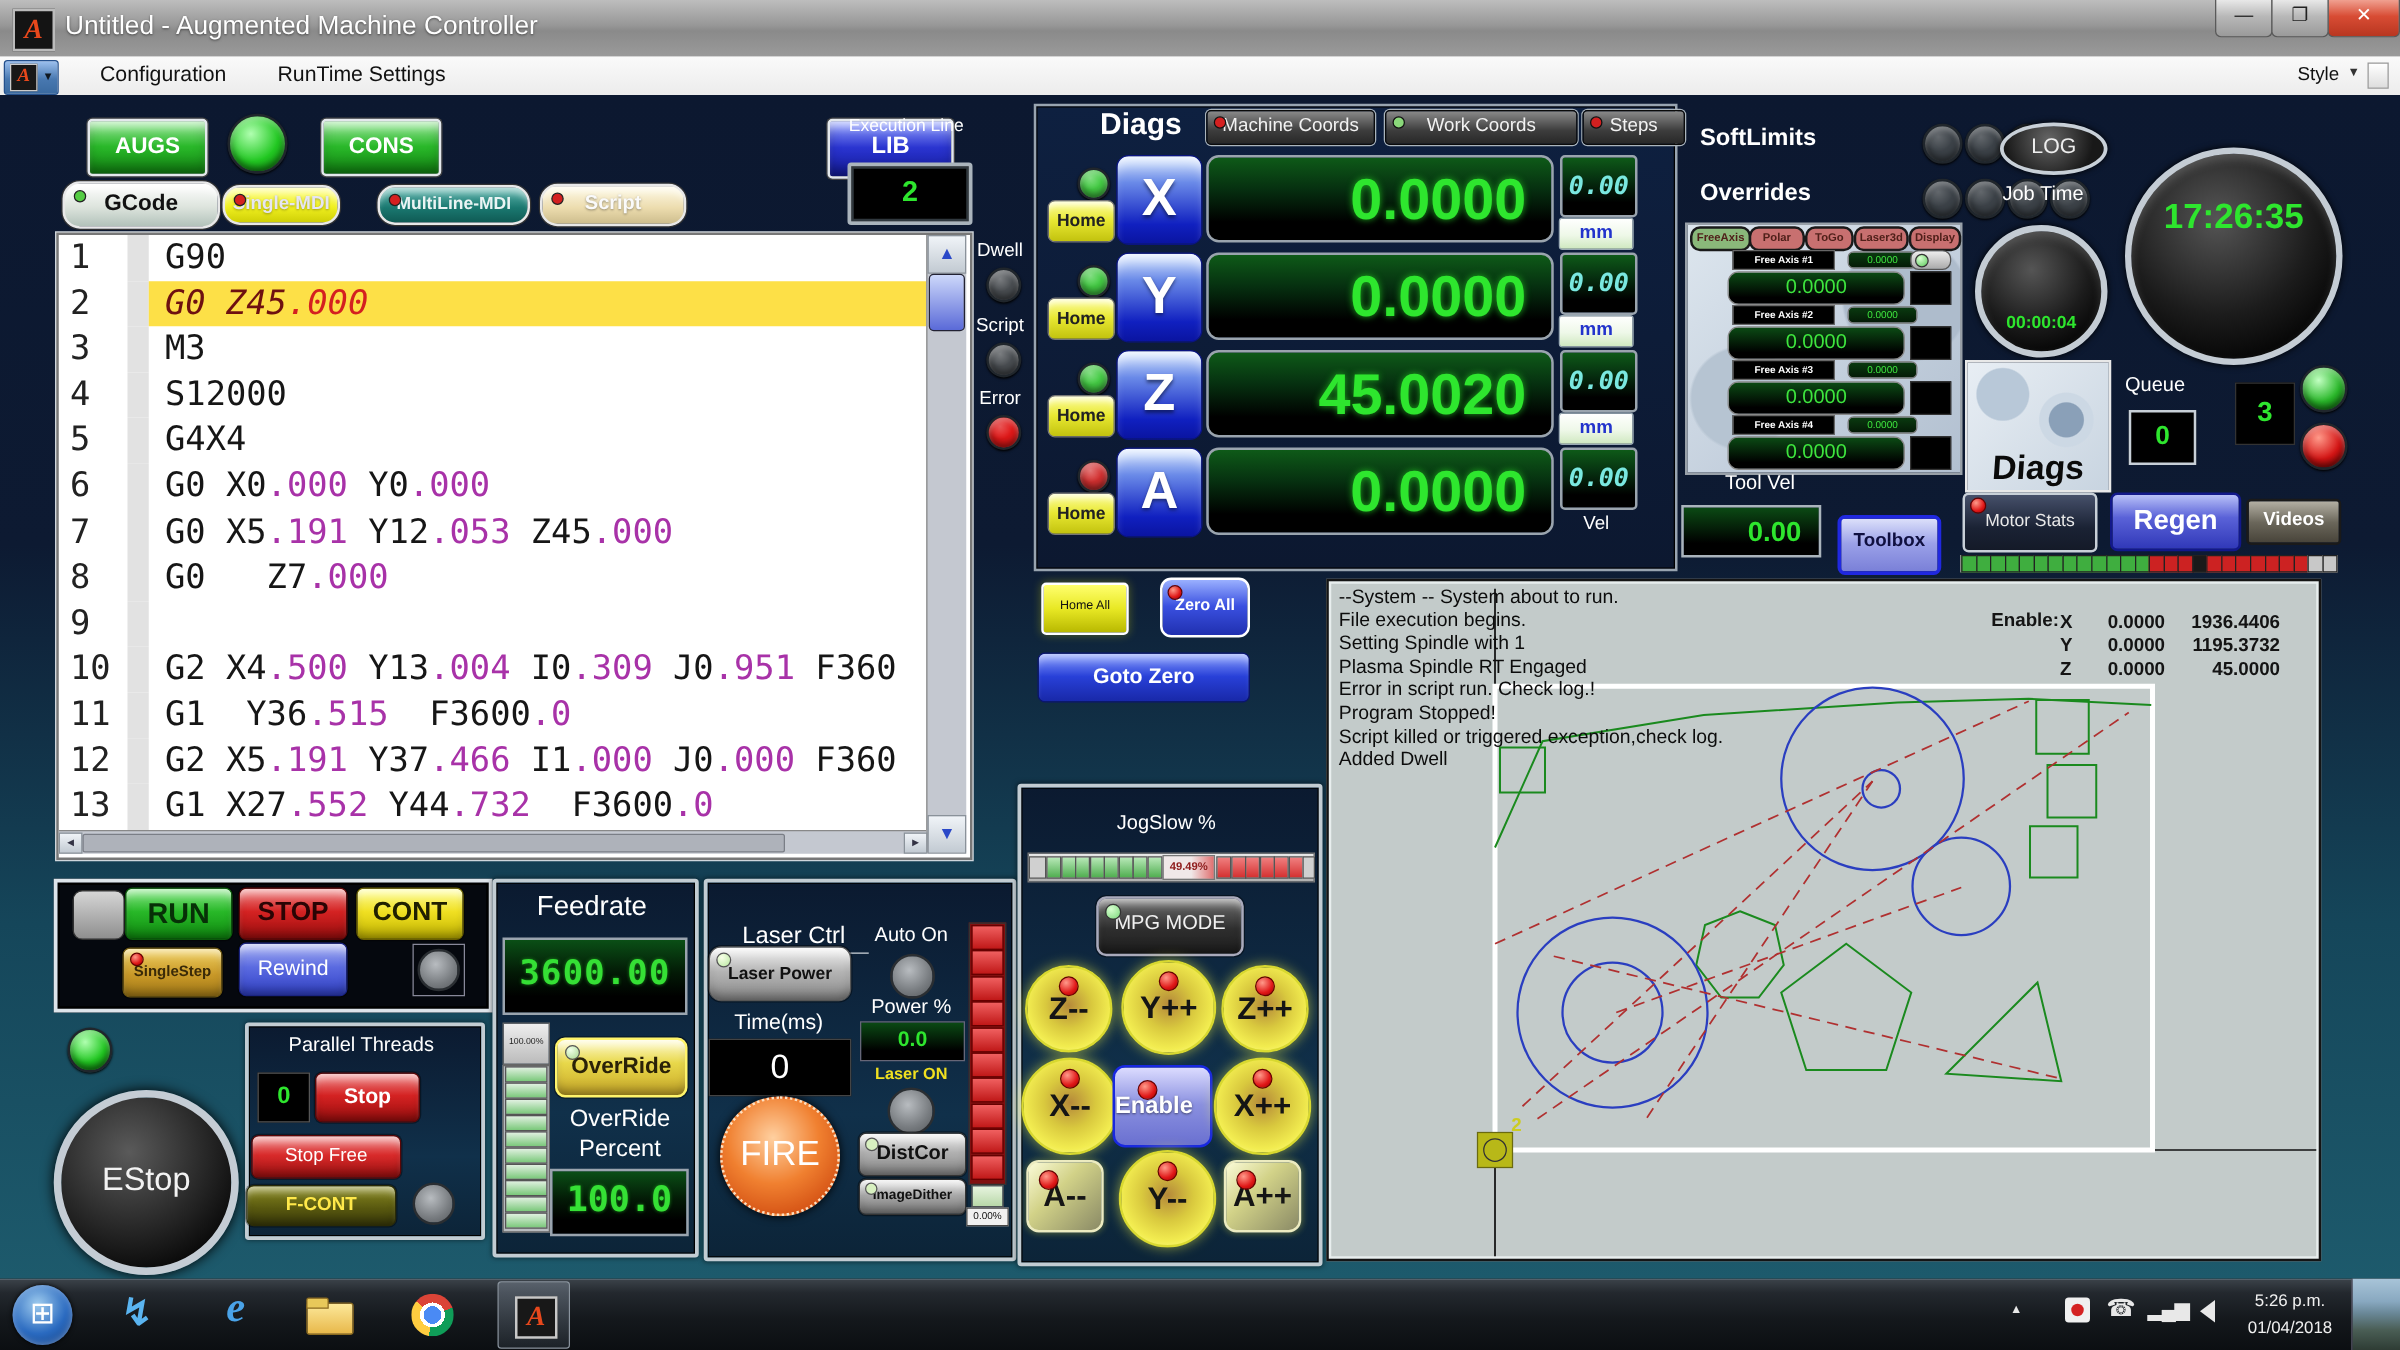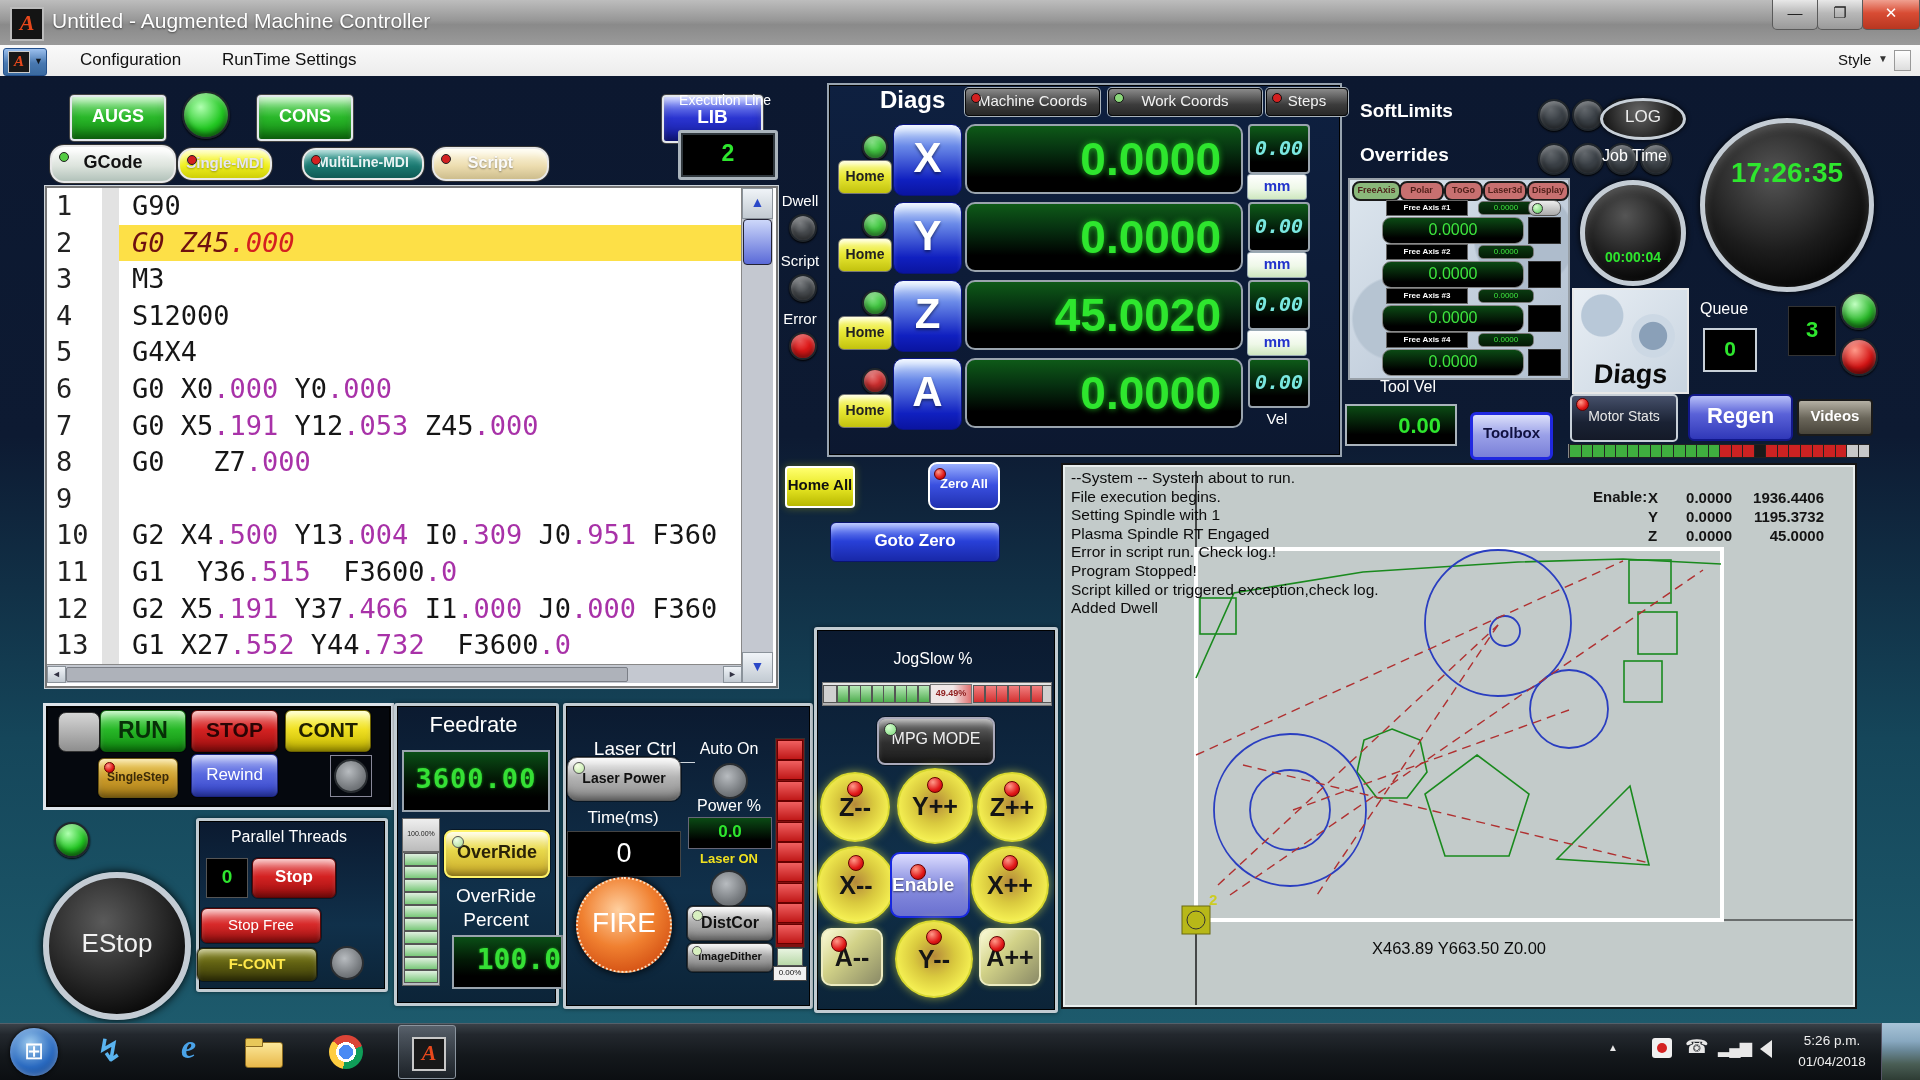--- a/index.html
+++ b/index.html
@@ -274,21 +274,21 @@
     <div class="lcd-sm lcd" style="left: 1248px; top: 280px; border-radius: 4px;">0.00</div>
     <div class="mm-btn" style="left: 1247px; top: 330px;">mm</div>
     <div class="abs led" style="left: 862px; top: 368px; width: 22px; height: 22px; background: radial-gradient(circle at 38% 30%, rgba(255, 255, 255, 0.333), transparent 45%), rgb(212, 48, 48);"></div>
     <div class="home-btn" style="left: 838px; top: 394px;">Home</div>
     <div class="ax-btn" style="left: 893px; top: 358px;">A</div>
     <div class="dro-disp lcd" style="left: 965px; top: 358px;">0.0000</div>
     <div class="lcd-sm lcd" style="left: 1248px; top: 358px; border-radius: 4px;">0.00</div>
   </div>
 <div class="abs lbl" style="left:1248px;top:410px;width:58px;text-align:center;font-size:15px;">Vel</div>
 
-<div class="abs" style="left:785px;top:466px;width:66px;height:38px;border:2px solid #fff;border-radius:4px;background:linear-gradient(#ffff6e,#e8e824 50%,#b8b800);color:#111;font-size:15px;font-weight:bold;text-align:center;line-height:34px;box-shadow:0 0 8px #dd05;">Home All</div>
+<div class="abs" style="left:833px;top:466px;width:66px;height:38px;border:2px solid #fff;border-radius:4px;background:linear-gradient(#ffff6e,#e8e824 50%,#b8b800);color:#111;font-size:10px;font-weight:normal;text-align:center;line-height:34px;box-shadow:0 0 8px #dd05;">Home All</div>
 <div class="abs" style="left:928px;top:462px;width:68px;height:44px;border:2px solid #fff;border-radius:9px;background:linear-gradient(#9ab0ff,#3a50e0 48%,#2030b0);color:#fff;font-size:13px;font-weight:bold;text-align:center;line-height:40px;">Zero All</div>
 <div class="reddot" style="left:934px;top:468px;width:10px;height:10px;"></div>
 <div class="abs" style="left:830px;top:522px;width:168px;height:38px;border:1px solid #0a1470;border-radius:6px;background:linear-gradient(#8aa0ff,#2840d8 48%,#1828a8);color:#fff;font-size:17px;font-weight:bold;text-align:center;line-height:36px;box-shadow:inset 0 8px 8px -5px #ffffff99;">Goto Zero</div>
 
 <div class="abs lbl" style="left:1360px;top:100px;font-size:19px;font-weight:bold;">SoftLimits</div>
 <div id="sl-leds">
     <div class="abs led" style="left: 1538px; top: 99px; width: 28px; height: 28px; background: radial-gradient(circle at 38% 30%, rgba(255, 255, 255, 0.2), transparent 45%), rgb(60, 66, 72);"></div>
     <div class="abs led" style="left: 1572px; top: 99px; width: 28px; height: 28px; background: radial-gradient(circle at 38% 30%, rgba(255, 255, 255, 0.2), transparent 45%), rgb(60, 66, 72);"></div>
     <div class="abs led" style="left: 1606px; top: 99px; width: 28px; height: 28px; background: radial-gradient(circle at 38% 30%, rgba(255, 255, 255, 0.2), transparent 45%), rgb(60, 66, 72);"></div>
     <div class="abs led" style="left: 1640px; top: 99px; width: 28px; height: 28px; background: radial-gradient(circle at 38% 30%, rgba(255, 255, 255, 0.2), transparent 45%), rgb(60, 66, 72);"></div>
@@ -452,21 +452,20 @@
         <div style="width: 18px;">Y</div>
         <div style="width: 66px; text-align: right;">0.0000</div>
         <div style="width: 92px; text-align: right;">1195.3732</div>
       </div>
       <div style="display: flex; font-size: 15px; font-weight: bold; color: rgb(20, 20, 20); line-height: 19px;">
         <div style="width: 18px;">Z</div>
         <div style="width: 66px; text-align: right;">0.0000</div>
         <div style="width: 92px; text-align: right;">45.0000</div>
       </div>
     </div>
-  <div style="position:absolute;left:0;top:474px;width:100%;text-align:center;font-size:16.5px;color:#0c0c0c;">X463.89 Y663.50 Z0.00</div>
 </div>
 
 <div class="abs" style="left:43px;top:703px;width:345px;height:101px;background:#05080e;border:3px solid #dde4ea;box-shadow:inset 0 0 0 2px #000;"></div>
 <div class="abs" style="left:58px;top:712px;width:40px;height:38px;border-radius:8px;border:1px solid #333;background:linear-gradient(#d6d6d6,#8e8e8e);"></div>
 <div class="bigbtn" style="left:100px;top:710px;width:84px;height:40px;background:linear-gradient(#8ae88a,#28b828 46%,#0f8a0f);border:1px solid #0a5a0a;color:#073007;font-size:23px;line-height:38px;">RUN</div>
 <div class="bigbtn" style="left:191px;top:710px;width:85px;height:40px;background:linear-gradient(#f08a8a,#d42222 46%,#9c0e0e);border:1px solid #5a0606;color:#2a0404;font-size:21px;line-height:38px;">STOP</div>
 <div class="bigbtn" style="left:285px;top:710px;width:84px;height:40px;background:linear-gradient(#ffffa0,#f0e022 46%,#c2b400;);background:linear-gradient(#ffffa0,#f0e022 46%,#c2b400);border:1px solid #6a6000;color:#202000;font-size:21px;line-height:38px;">CONT</div>
 <div class="bigbtn" style="left:98px;top:758px;width:78px;height:38px;background:linear-gradient(#f0d060,#c89828 55%,#a87e18);border:1px solid #6a5410;color:#3a2a08;font-size:12px;line-height:36px;">SingleStep</div>
 <div class="reddot" style="left:104px;top:762px;width:9px;height:9px;"></div>
 <div class="bigbtn" style="left:191px;top:754px;width:85px;height:41px;background:linear-gradient(#aab4f4,#5a6ae0 46%,#3242c8);border:1px solid #1a2480;color:#fff;font-size:17px;line-height:39px;font-weight:normal;">Rewind</div>
@@ -499,21 +498,21 @@
       <div class="cell" style="left: 1px; top: 65px; width: 32px; height: 11px; background: linear-gradient(rgb(224, 240, 224), rgb(122, 200, 122));"></div>
       <div class="cell" style="left: 1px; top: 78px; width: 32px; height: 11px; background: linear-gradient(rgb(224, 240, 224), rgb(122, 200, 122));"></div>
       <div class="cell" style="left: 1px; top: 91px; width: 32px; height: 11px; background: linear-gradient(rgb(224, 240, 224), rgb(122, 200, 122));"></div>
       <div class="cell" style="left: 1px; top: 104px; width: 32px; height: 11px; background: linear-gradient(rgb(224, 240, 224), rgb(122, 200, 122));"></div>
       <div class="cell" style="left: 1px; top: 117px; width: 32px; height: 11px; background: linear-gradient(rgb(224, 240, 224), rgb(122, 200, 122));"></div>
     </div>
   </div>
 <div class="bigbtn" style="left:444px;top:830px;width:102px;height:44px;background:linear-gradient(#fffbd0,#e8d84a 42%,#c8a828);border:2px solid #fff46a;border-radius:8px;color:#2a2208;font-size:18px;line-height:40px;box-shadow:0 0 12px #ee633;">OverRide</div>
 <div class="abs" style="left:452px;top:836px;width:10px;height:10px;border-radius:50%;background:radial-gradient(circle at 35% 30%,#f0ffe8,#a8d890);border:1px solid #555;"></div>
 <div class="abs lbl" style="left:444px;top:884px;width:104px;text-align:center;font-size:19px;line-height:24px;">OverRide Percent</div>
-<div class="abs" style="left:440px;top:935px;width:107px;height:50px;background:linear-gradient(180deg,#0a4f16,#031a06 45%,#000 78%);border:2px solid #9aa4ae;color:#35e035;font:bold 28px 'DejaVu Sans Mono',monospace;text-align:right;line-height:46px;text-shadow:0 0 3px #1a8a1a;margin-left:12px;">100.0</div>
+<div class="abs" style="left:440px;top:935px;width:107px;height:50px;background:linear-gradient(180deg,#0a4f16,#031a06 45%,#000 78%);border:2px solid #9aa4ae;color:#35e035;font:bold 28px 'DejaVu Sans Mono',monospace;text-align:center;line-height:46px;text-shadow:0 0 3px #1a8a1a;">100.0</div>
 
 <div class="abs panel" style="left:563px;top:703px;width:244px;height:300px;"></div>
 <div class="abs lbl" style="left:575px;top:738px;width:120px;text-align:center;font-size:19px;border-bottom:1px solid #cfd6dc;padding-bottom:2px;">Laser Ctrl</div>
 <div class="bigbtn" style="left:567px;top:757px;width:112px;height:42px;background:linear-gradient(#f4f4f4,#b4b4b4 46%,#8a8a8a);border:1px solid #555;border-radius:10px;color:#111;font-size:14px;line-height:40px;">Laser Power</div>
 <div class="abs" style="left:573px;top:762px;width:10px;height:10px;border-radius:50%;background:radial-gradient(circle at 35% 30%,#f8ffe8,#b8e8a0);border:1px solid #555;"></div>
 <div class="abs lbl" style="left:567px;top:808px;width:112px;text-align:center;font-size:17px;">Time(ms)</div>
 <div class="abs" style="left:567px;top:831px;width:112px;height:44px;background:#000;border:1px solid #444;color:#fff;font-size:27px;text-align:center;line-height:42px;">0</div>
 <div class="abs" style="left:576px;top:877px;width:92px;height:92px;border-radius:50%;background:radial-gradient(circle at 44% 34%,#ffd0a0,#f08030 46%,#d85818 76%,#b84410);border:2px dotted #ffe0c0;box-shadow:0 0 8px #000;color:#fff;font-size:28px;text-align:center;line-height:88px;">FIRE</div>
 <div class="abs lbl" style="left:688px;top:740px;width:82px;text-align:center;font-size:16px;">Auto On</div>
 <div class="graybtn abs" style="left:712px;top:763px;width:32px;height:32px;"></div>

